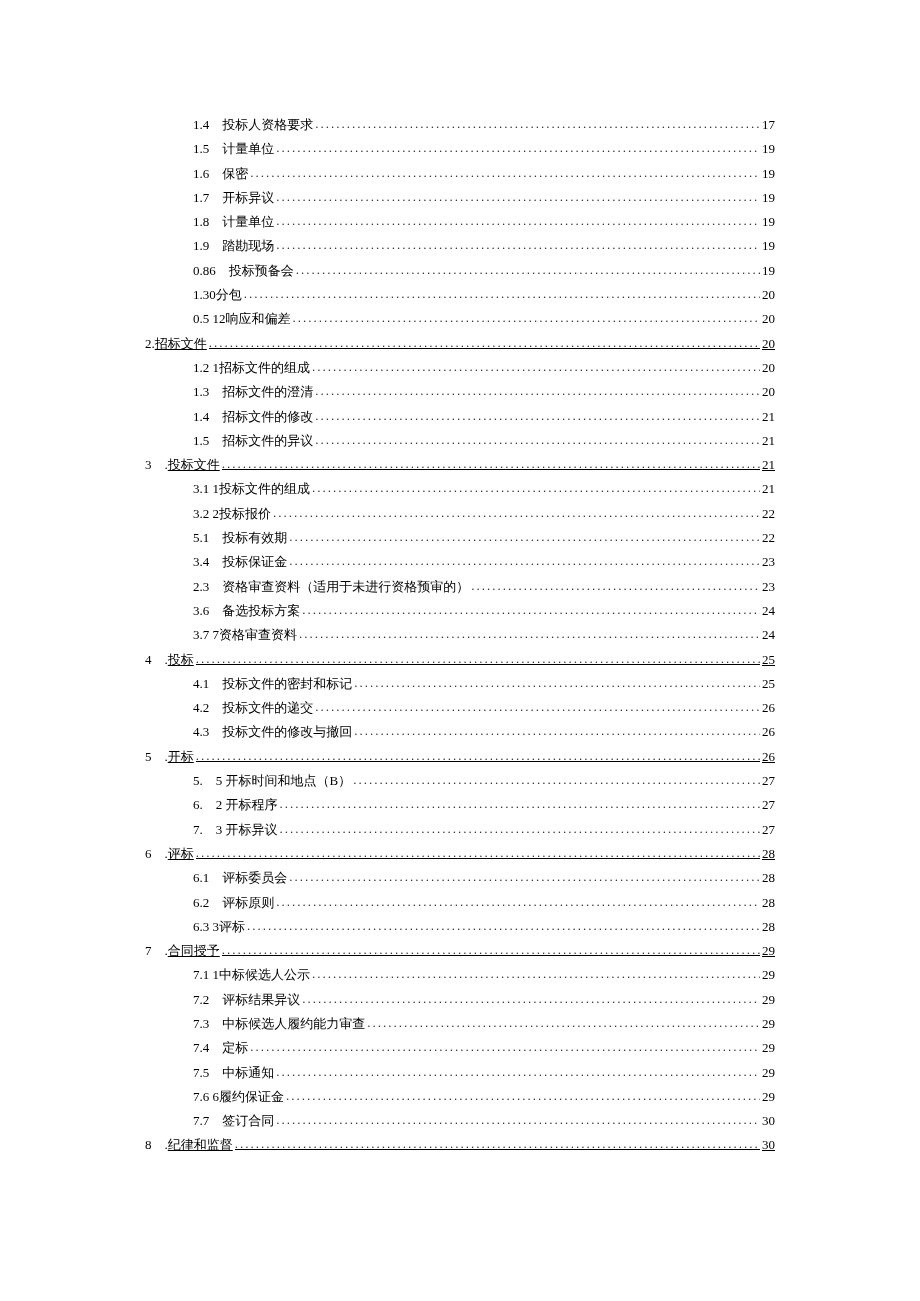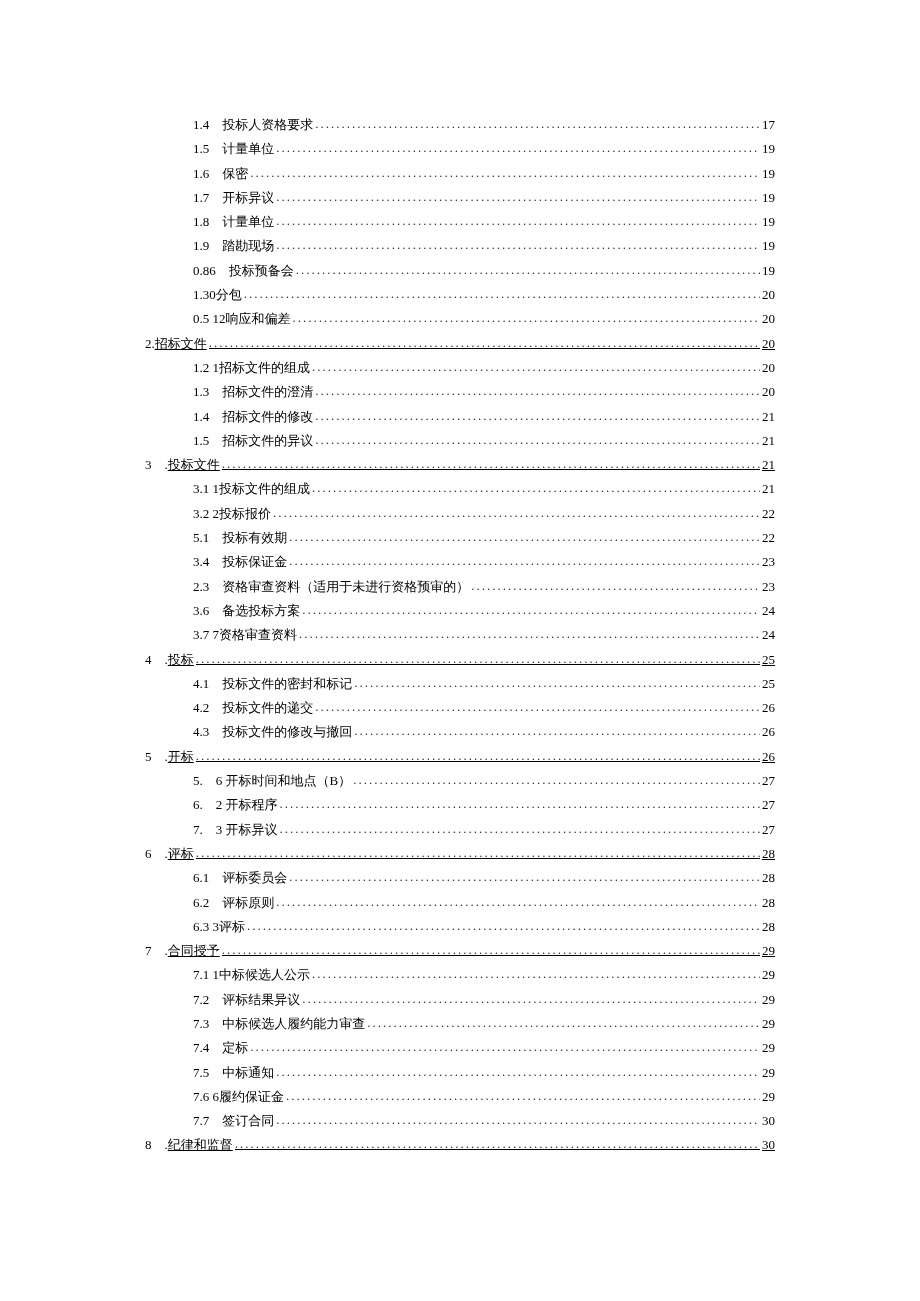--- a/index.html
+++ b/index.html
@@ -189,21 +189,21 @@
         <span class="toc-label"><span class="toc-num">4.3</span><span class="toc-gap">　</span><span>投标文件的修改与撤回</span></span>
         <span class="toc-dots"></span>
         <span class="toc-page">26</span>
       </div>
       <div class="toc-line indent-1">
         <span class="toc-label"><span class="toc-num">5</span><span class="toc-gap">　.</span><span>开标</span></span>
         <span class="toc-dots"></span>
         <span class="toc-page">26</span>
       </div>
       <div class="toc-line indent-2">
-        <span class="toc-label"><span class="toc-num">5.</span><span class="toc-gap">　</span><span>6 开标时间和地点（B）</span></span>
+        <span class="toc-label"><span class="toc-num">5.</span><span class="toc-gap">　</span><span>5 开标时间和地点（B）</span></span>
         <span class="toc-dots"></span>
         <span class="toc-page">27</span>
       </div>
       <div class="toc-line indent-2">
         <span class="toc-label"><span class="toc-num">6.</span><span class="toc-gap">　</span><span>2 开标程序</span></span>
         <span class="toc-dots"></span>
         <span class="toc-page">27</span>
       </div>
       <div class="toc-line indent-2">
         <span class="toc-label"><span class="toc-num">7.</span><span class="toc-gap">　</span><span>3 开标异议</span></span>

